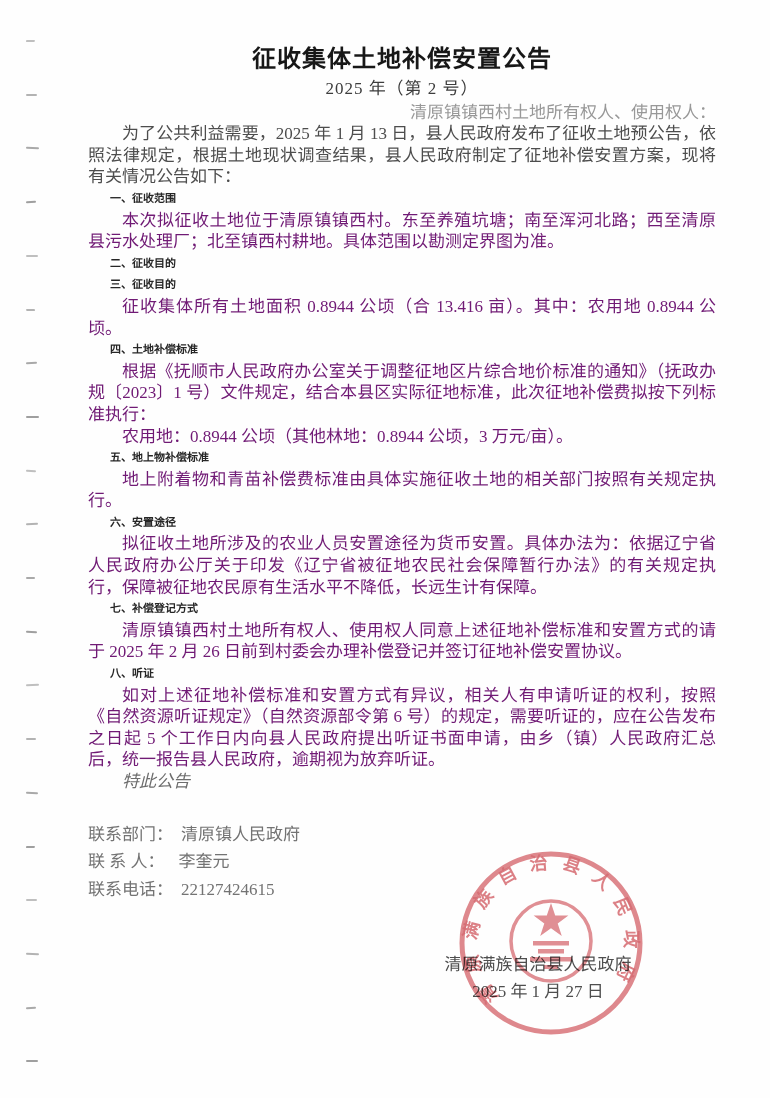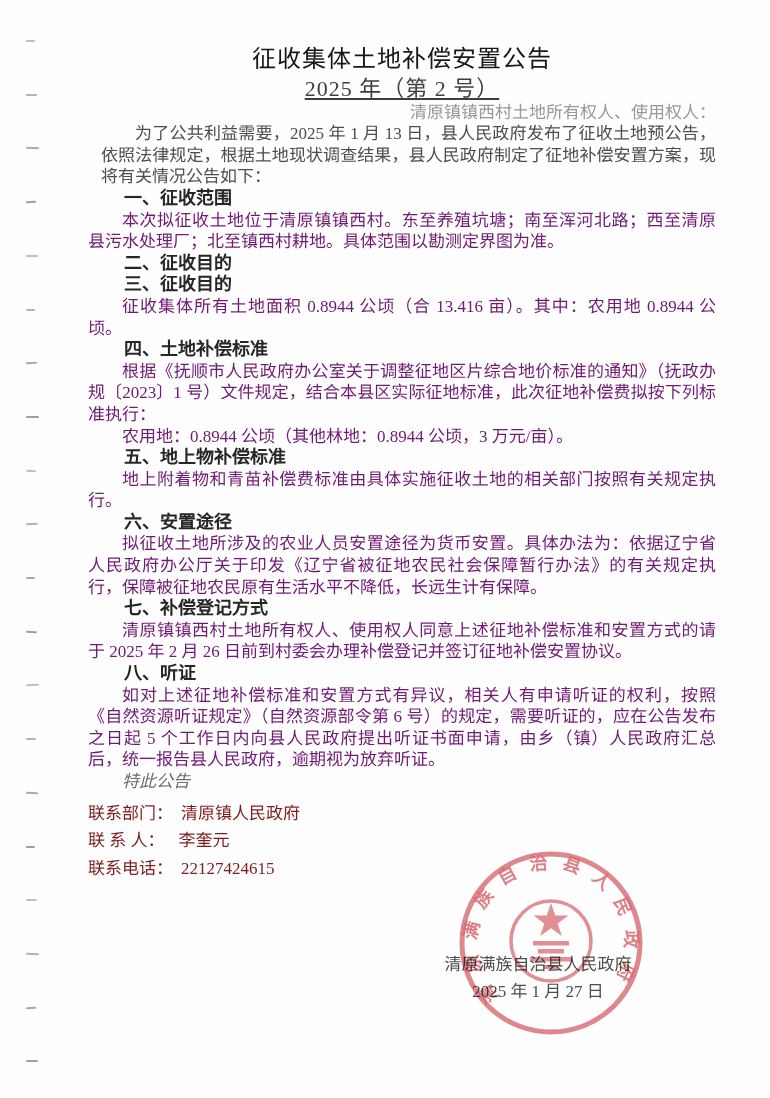--- a/index.html
+++ b/index.html
@@ -28,62 +28,61 @@
     left: 88px; top: 44px;
     width: 628px;
     font-size: 17px;
     line-height: 21.6px;
   }
   .title {
     margin: 0;
     text-align: center;
     font-size: 24px;
     line-height: 30px;
-    font-weight: 400;
+    font-weight: 700;
     color: #171717;
     letter-spacing: 1px;
   }
   .doc-number {
     margin: 4px 0 2px;
     text-align: center;
-    font-size: 22px;
+    font-size: 17px;
     color: #3d3d3d;
     letter-spacing: 1px;
-    text-decoration: underline;
   }
   .salutation {
     margin: 2px 0 0;
     color: #989898;
     text-align: right;
   }
   p.body-par {
     margin: 0;
     color: #701a75;
     text-indent: 2em;
     text-align: justify;
   }
-  p.intro { color: #4d4d4d; margin-left: 13px; }
+  p.intro { color: #4d4d4d; }
   h2.sec-heading {
     margin: 0;
-    font-size: 18px;
+    font-size: 11px;
     line-height: 21.6px;
     font-weight: 700;
     color: #262626;
     text-indent: 2em;
     font-family: "Liberation Sans", sans-serif;
   }
   p.closing {
     margin: 0;
     color: #6d6d6d;
     text-indent: 2em;
     font-style: italic;
   }
   .contact {
-    margin-top: 7px;
-    color: #7f1d1d;
+    margin-top: 28px;
+    color: #737373;
     line-height: 27.5px;
   }
   .contact .value { margin-left: 8px; }
   .contact .row:nth-child(2) .value { margin-left: 14px; }
   .signature {
     position: absolute;
     top: 951px; left: 436px;
     width: 204px;
     text-align: center;
     font-size: 17px;

